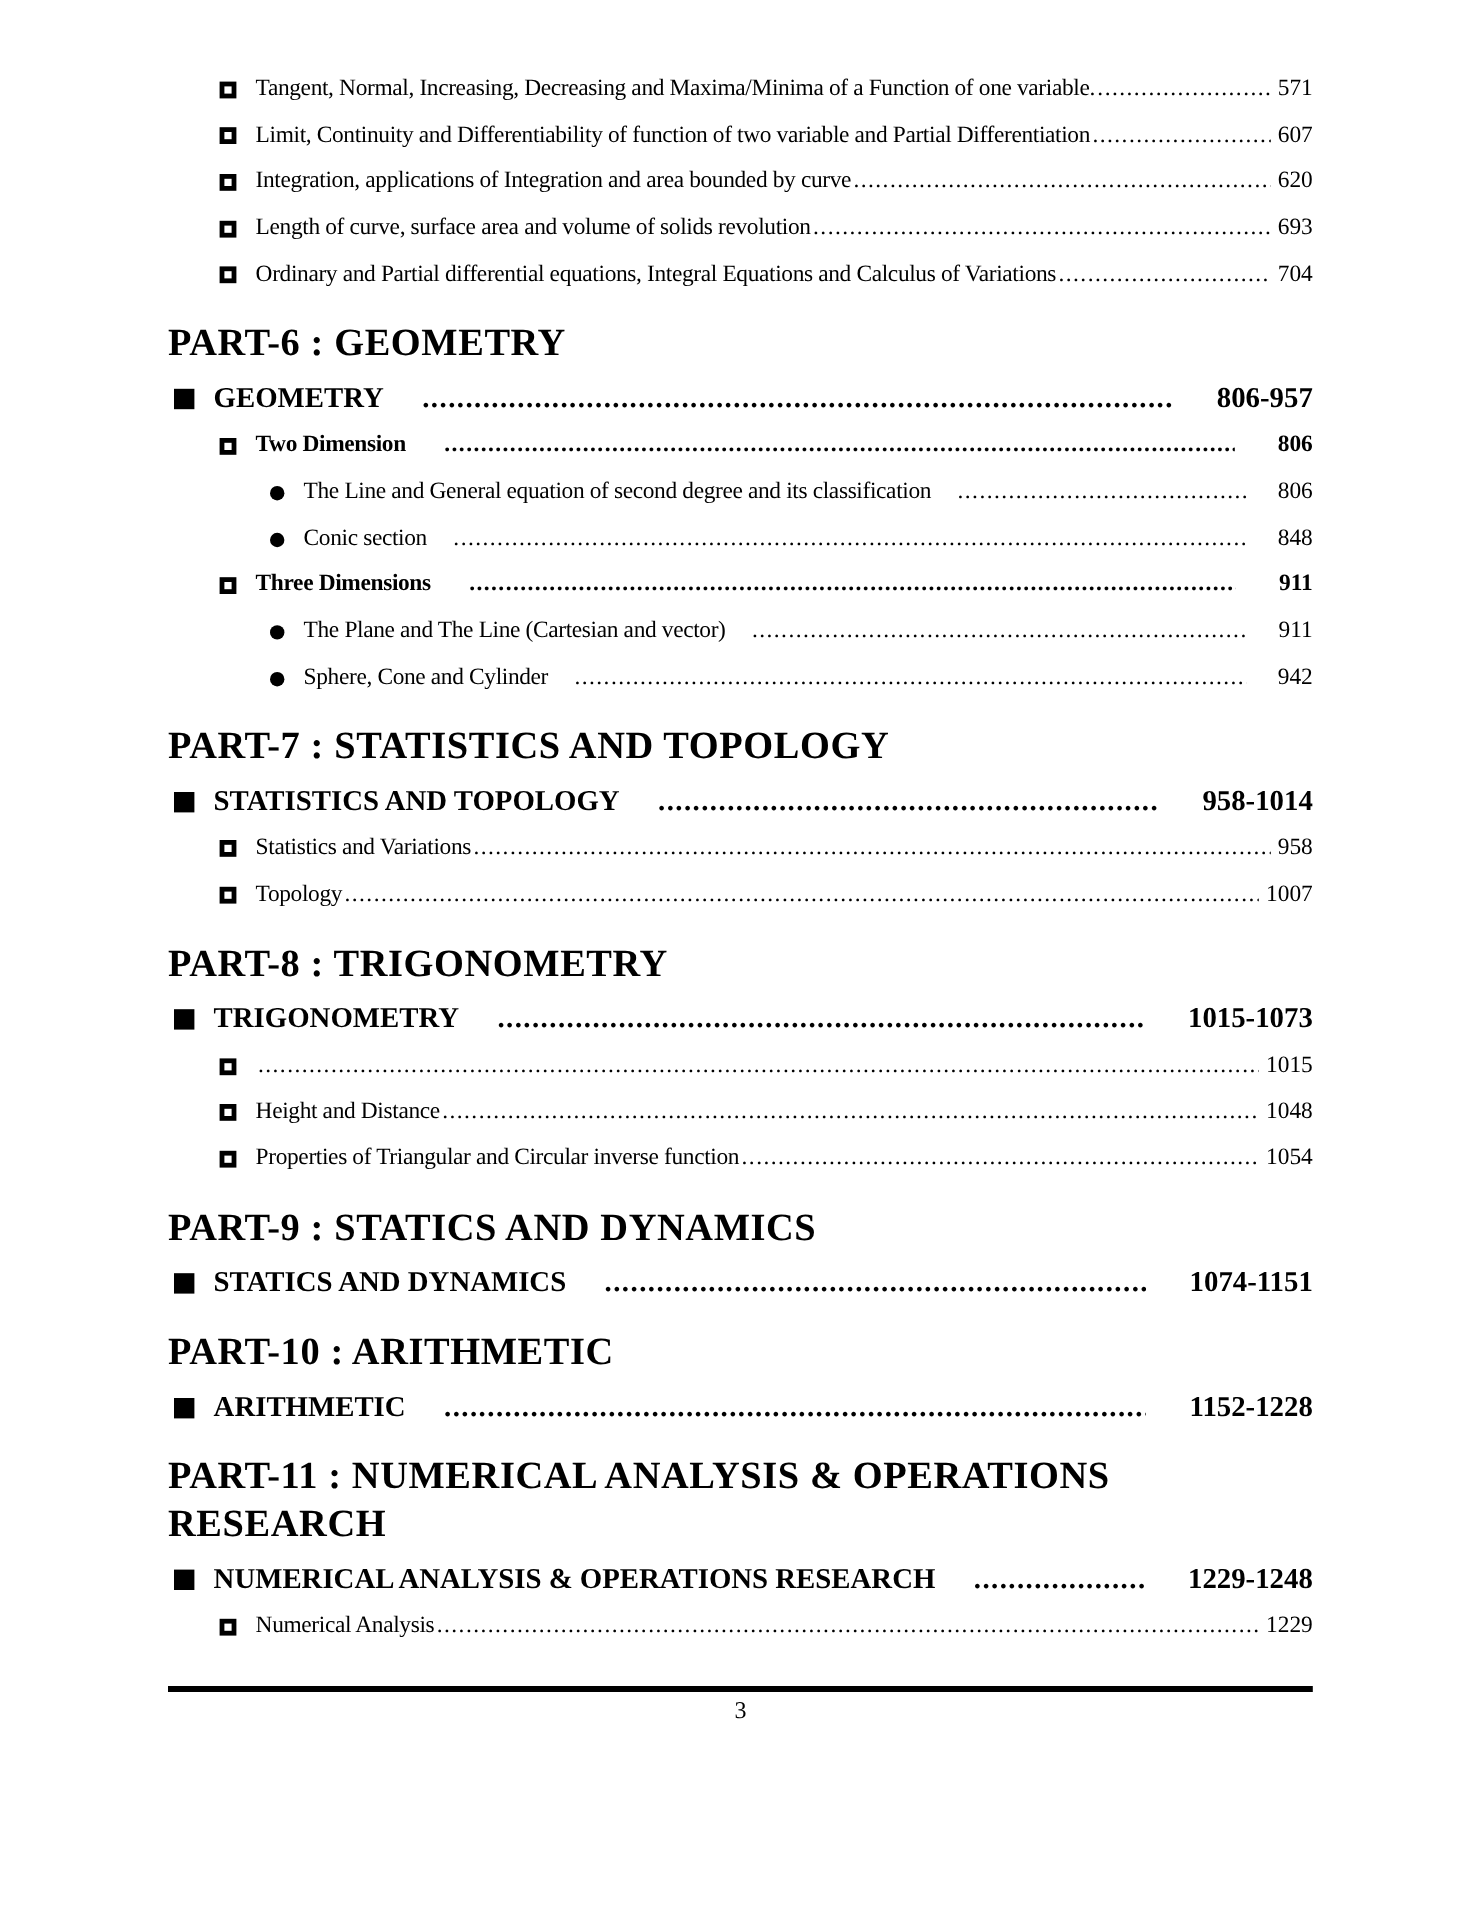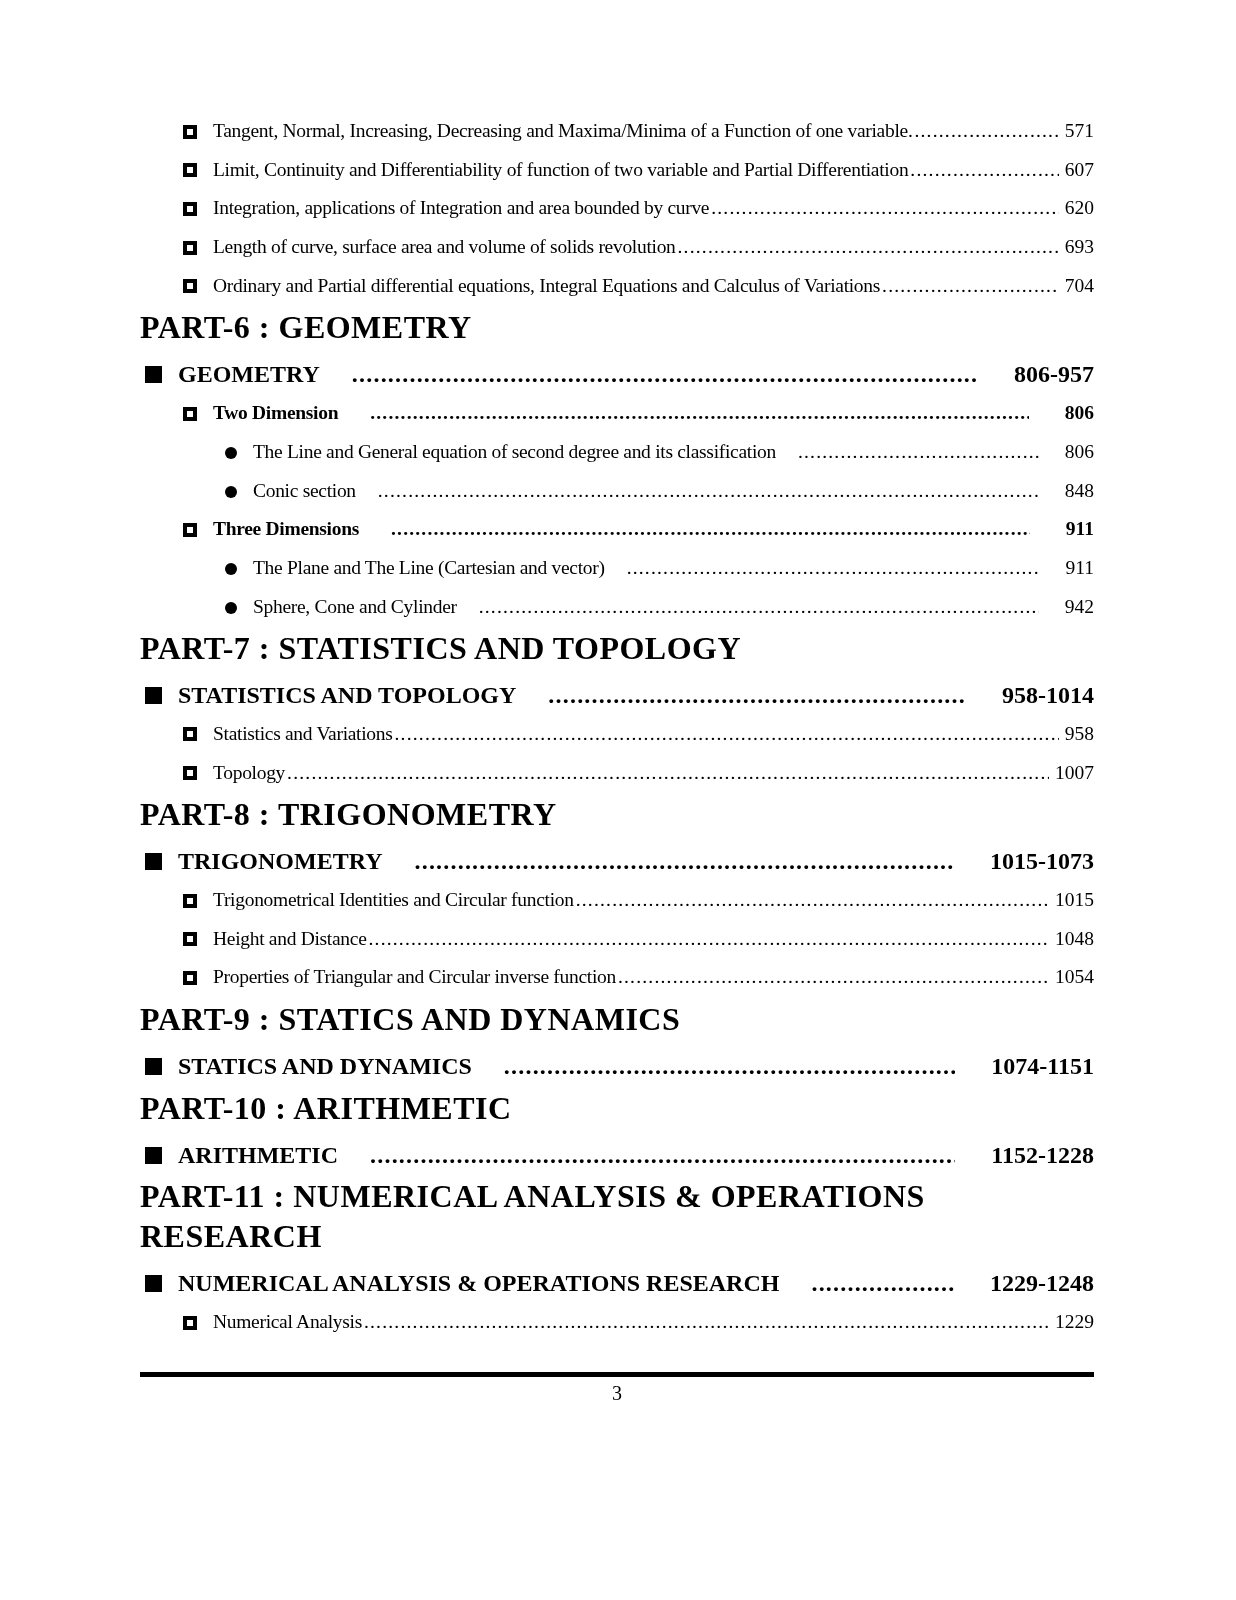--- a/index.html
+++ b/index.html
@@ -11,28 +11,28 @@
     width: 1236px;
     height: 1600px;
     font-family: "Liberation Serif", "DejaVu Serif", serif;
     color: #000;
     position: relative;
     overflow: hidden;
   }
   .page {
     width: 954px;
     margin-left: 140px;
-    padding-top: 112px;
+    padding-top: 55px;
   }
   .part-heading {
     font-size: 32px;
     font-weight: bold;
     letter-spacing: 0.5px;
     line-height: 40px;
-    margin: 2px 0 8px 0;
+    margin: 17px 0 8px 0;
   }
   .entry {
     position: relative;
     display: flex;
     align-items: baseline;
     height: 38.7px;
   }
   .entry > span { line-height: 38.7px; }
   .entry .label { white-space: nowrap; letter-spacing: -0.3px; }
   .entry .leader {
@@ -169,21 +169,20 @@
       </div>
       <h2 class="part-heading">PART-8 : TRIGONOMETRY</h2>
       <div class="entry lvl1 bold">
         <span class="bullet b1"></span>
         <span class="label">TRIGONOMETRY</span>
         <span class="leader"></span>
         <span class="pagenum">1015-1073</span>
       </div>
       <div class="entry lvl2">
         <span class="bullet b2"></span>
-        <span class="label">Trigonometrical Identities and Circular function</span>
         <span class="leader"></span>
         <span class="pagenum">1015</span>
       </div>
       <div class="entry lvl2">
         <span class="bullet b2"></span>
         <span class="label">Height and Distance</span>
         <span class="leader"></span>
         <span class="pagenum">1048</span>
       </div>
       <div class="entry lvl2">

